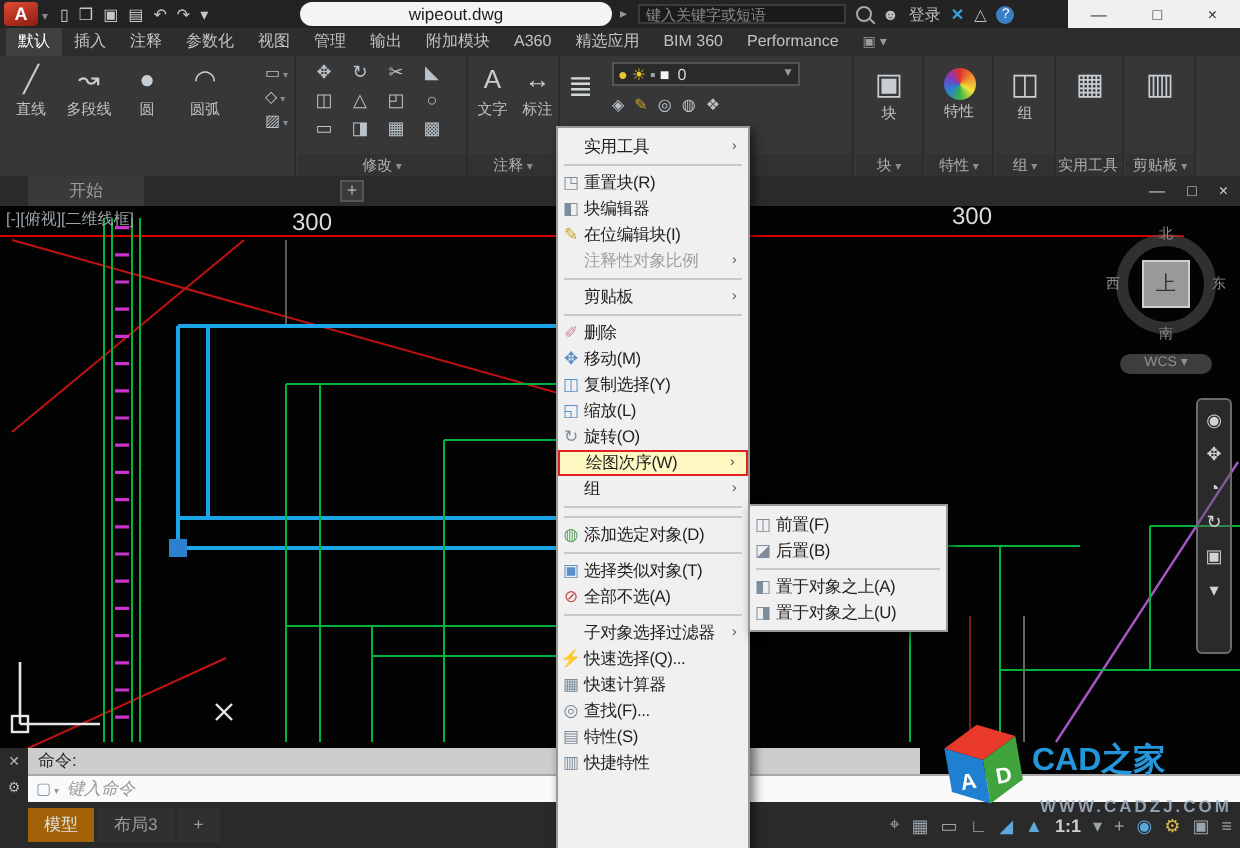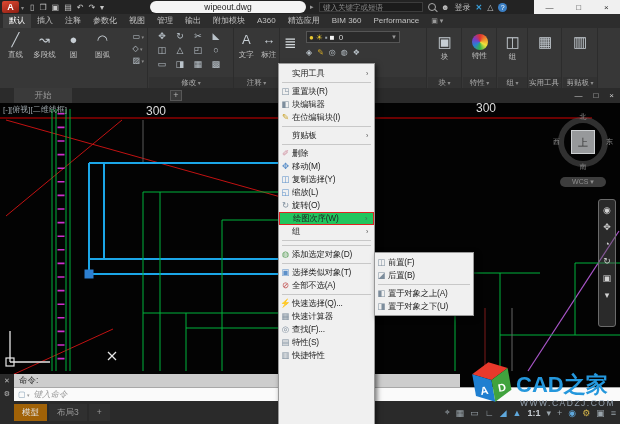--- a/index.html
+++ b/index.html
@@ -89,30 +89,30 @@
   .sicons{position:absolute;right:4px;top:3px;display:flex;gap:6px;height:17px;align-items:center;font-size:9px}
   .sic{cursor:default}
 
   
   .menu{position:absolute;left:278px;top:63px;width:97px;height:364px;background:#f0f0f0;border:1px solid #999;box-shadow:2px 2px 5px rgba(0,0,0,.55);z-index:50;box-sizing:border-box;padding-top:3px}
   .mi{height:13px;display:flex;align-items:center;box-sizing:border-box}
   .mi .ic{width:13px;text-align:center;font-size:8.5px;flex:none;line-height:13px}
   .mi .lb{flex:1;font-size:8.4px;color:#1e1e1e;white-space:nowrap;letter-spacing:-.2px}
   .mi .ar{width:8px;color:#555;font-size:7px;flex:none}
   .mi.dis .lb{color:#9f9f9f}
-  .mi.hl{background:#22c55e;border:1px solid #e02222}
+  .mi.hl{background:#fef9c3;border:1px solid #e02222}
   .msep{height:5px;position:relative}
   .msep::after{content:"";position:absolute;left:3px;right:3px;top:2px;border-top:1px solid #c8c8c8}
   .submenu{position:absolute;left:374px;top:252px;width:100px;height:64px;background:#f0f0f0;border:1px solid #999;box-shadow:2px 2px 5px rgba(0,0,0,.55);z-index:51;box-sizing:border-box;padding-top:3px}
 
   
   .wm{position:absolute;left:468px;top:358px;width:152px;height:66px;z-index:100;pointer-events:none}
   .wmcube{position:absolute;left:2px;top:2px;transform:rotate(-10deg)}
-  .wmtitle{position:absolute;left:48px;top:12px;font-size:22px;font-weight:bold;color:#2497dc;white-space:nowrap}
-  .wmurl{position:absolute;left:52px;top:40px;font-size:8.5px;font-weight:normal;color:rgba(165,180,195,.85);letter-spacing:1.5px;white-space:nowrap}
+  .wmtitle{position:absolute;left:48px;top:12px;font-size:16px;font-weight:bold;color:#2497dc;white-space:nowrap}
+  .wmurl{position:absolute;left:52px;top:40px;font-size:8.5px;font-weight:bold;color:rgba(165,180,195,.85);letter-spacing:1.5px;white-space:nowrap}
 </style>
 </head>
 <body>
 
 <div id="app">
 
   <div class="tb">
     <div class="logo">A</div>
     <span class="logocar">▾</span>
     <div class="qat" id="qat">
@@ -393,20 +393,25 @@
       <div class="mi">
         <span class="ic" style="color: rgb(125, 141, 156);">◧</span>
         <span class="lb">块编辑器</span>
         <span class="ar"></span>
       </div>
       <div class="mi">
         <span class="ic" style="color: rgb(201, 162, 39);">✎</span>
         <span class="lb">在位编辑块(I)</span>
         <span class="ar"></span>
       </div>
+      <div class="mi dis">
+        <span class="ic"></span>
+        <span class="lb">注释性对象比例</span>
+        <span class="ar">›</span>
+      </div>
       <div class="msep"></div>
       <div class="mi">
         <span class="ic"></span>
         <span class="lb">剪贴板</span>
         <span class="ar">›</span>
       </div>
       <div class="msep"></div>
       <div class="mi">
         <span class="ic" style="color: rgb(207, 143, 159);">✐</span>
         <span class="lb">删除</span>
@@ -455,20 +460,25 @@
         <span class="lb">选择类似对象(T)</span>
         <span class="ar"></span>
       </div>
       <div class="mi">
         <span class="ic" style="color: rgb(192, 80, 80);">⊘</span>
         <span class="lb">全部不选(A)</span>
         <span class="ar"></span>
       </div>
       <div class="msep"></div>
       <div class="mi">
+        <span class="ic"></span>
+        <span class="lb">子对象选择过滤器</span>
+        <span class="ar">›</span>
+      </div>
+      <div class="mi">
         <span class="ic" style="color: rgb(201, 162, 39);">⚡</span>
         <span class="lb">快速选择(Q)...</span>
         <span class="ar"></span>
       </div>
       <div class="mi">
         <span class="ic" style="color: rgb(125, 141, 156);">▦</span>
         <span class="lb">快速计算器</span>
         <span class="ar"></span>
       </div>
       <div class="mi">
@@ -500,21 +510,21 @@
         <span class="ar"></span>
       </div>
       <div class="msep"></div>
       <div class="mi">
         <span class="ic" style="color: rgb(125, 141, 156);">◧</span>
         <span class="lb">置于对象之上(A)</span>
         <span class="ar"></span>
       </div>
       <div class="mi">
         <span class="ic" style="color: rgb(125, 141, 156);">◨</span>
-        <span class="lb">置于对象之下(U)</span>
+        <span class="lb">置于对象之上(U)</span>
         <span class="ar"></span>
       </div>
     </div>
 
   <div class="wm">
     <svg class="wmcube" width="44" height="46" viewBox="0 0 44 46">
       <polygon points="22,2 40,11 22,20 4,11" fill="#e8392b"></polygon>
       <polygon points="4,11 22,20 22,42 4,33" fill="#1f7fd0"></polygon>
       <polygon points="40,11 22,20 22,42 40,33" fill="#41a33e"></polygon>
       <text x="9" y="33" fill="#fff" font-size="11" font-weight="bold">A</text>

